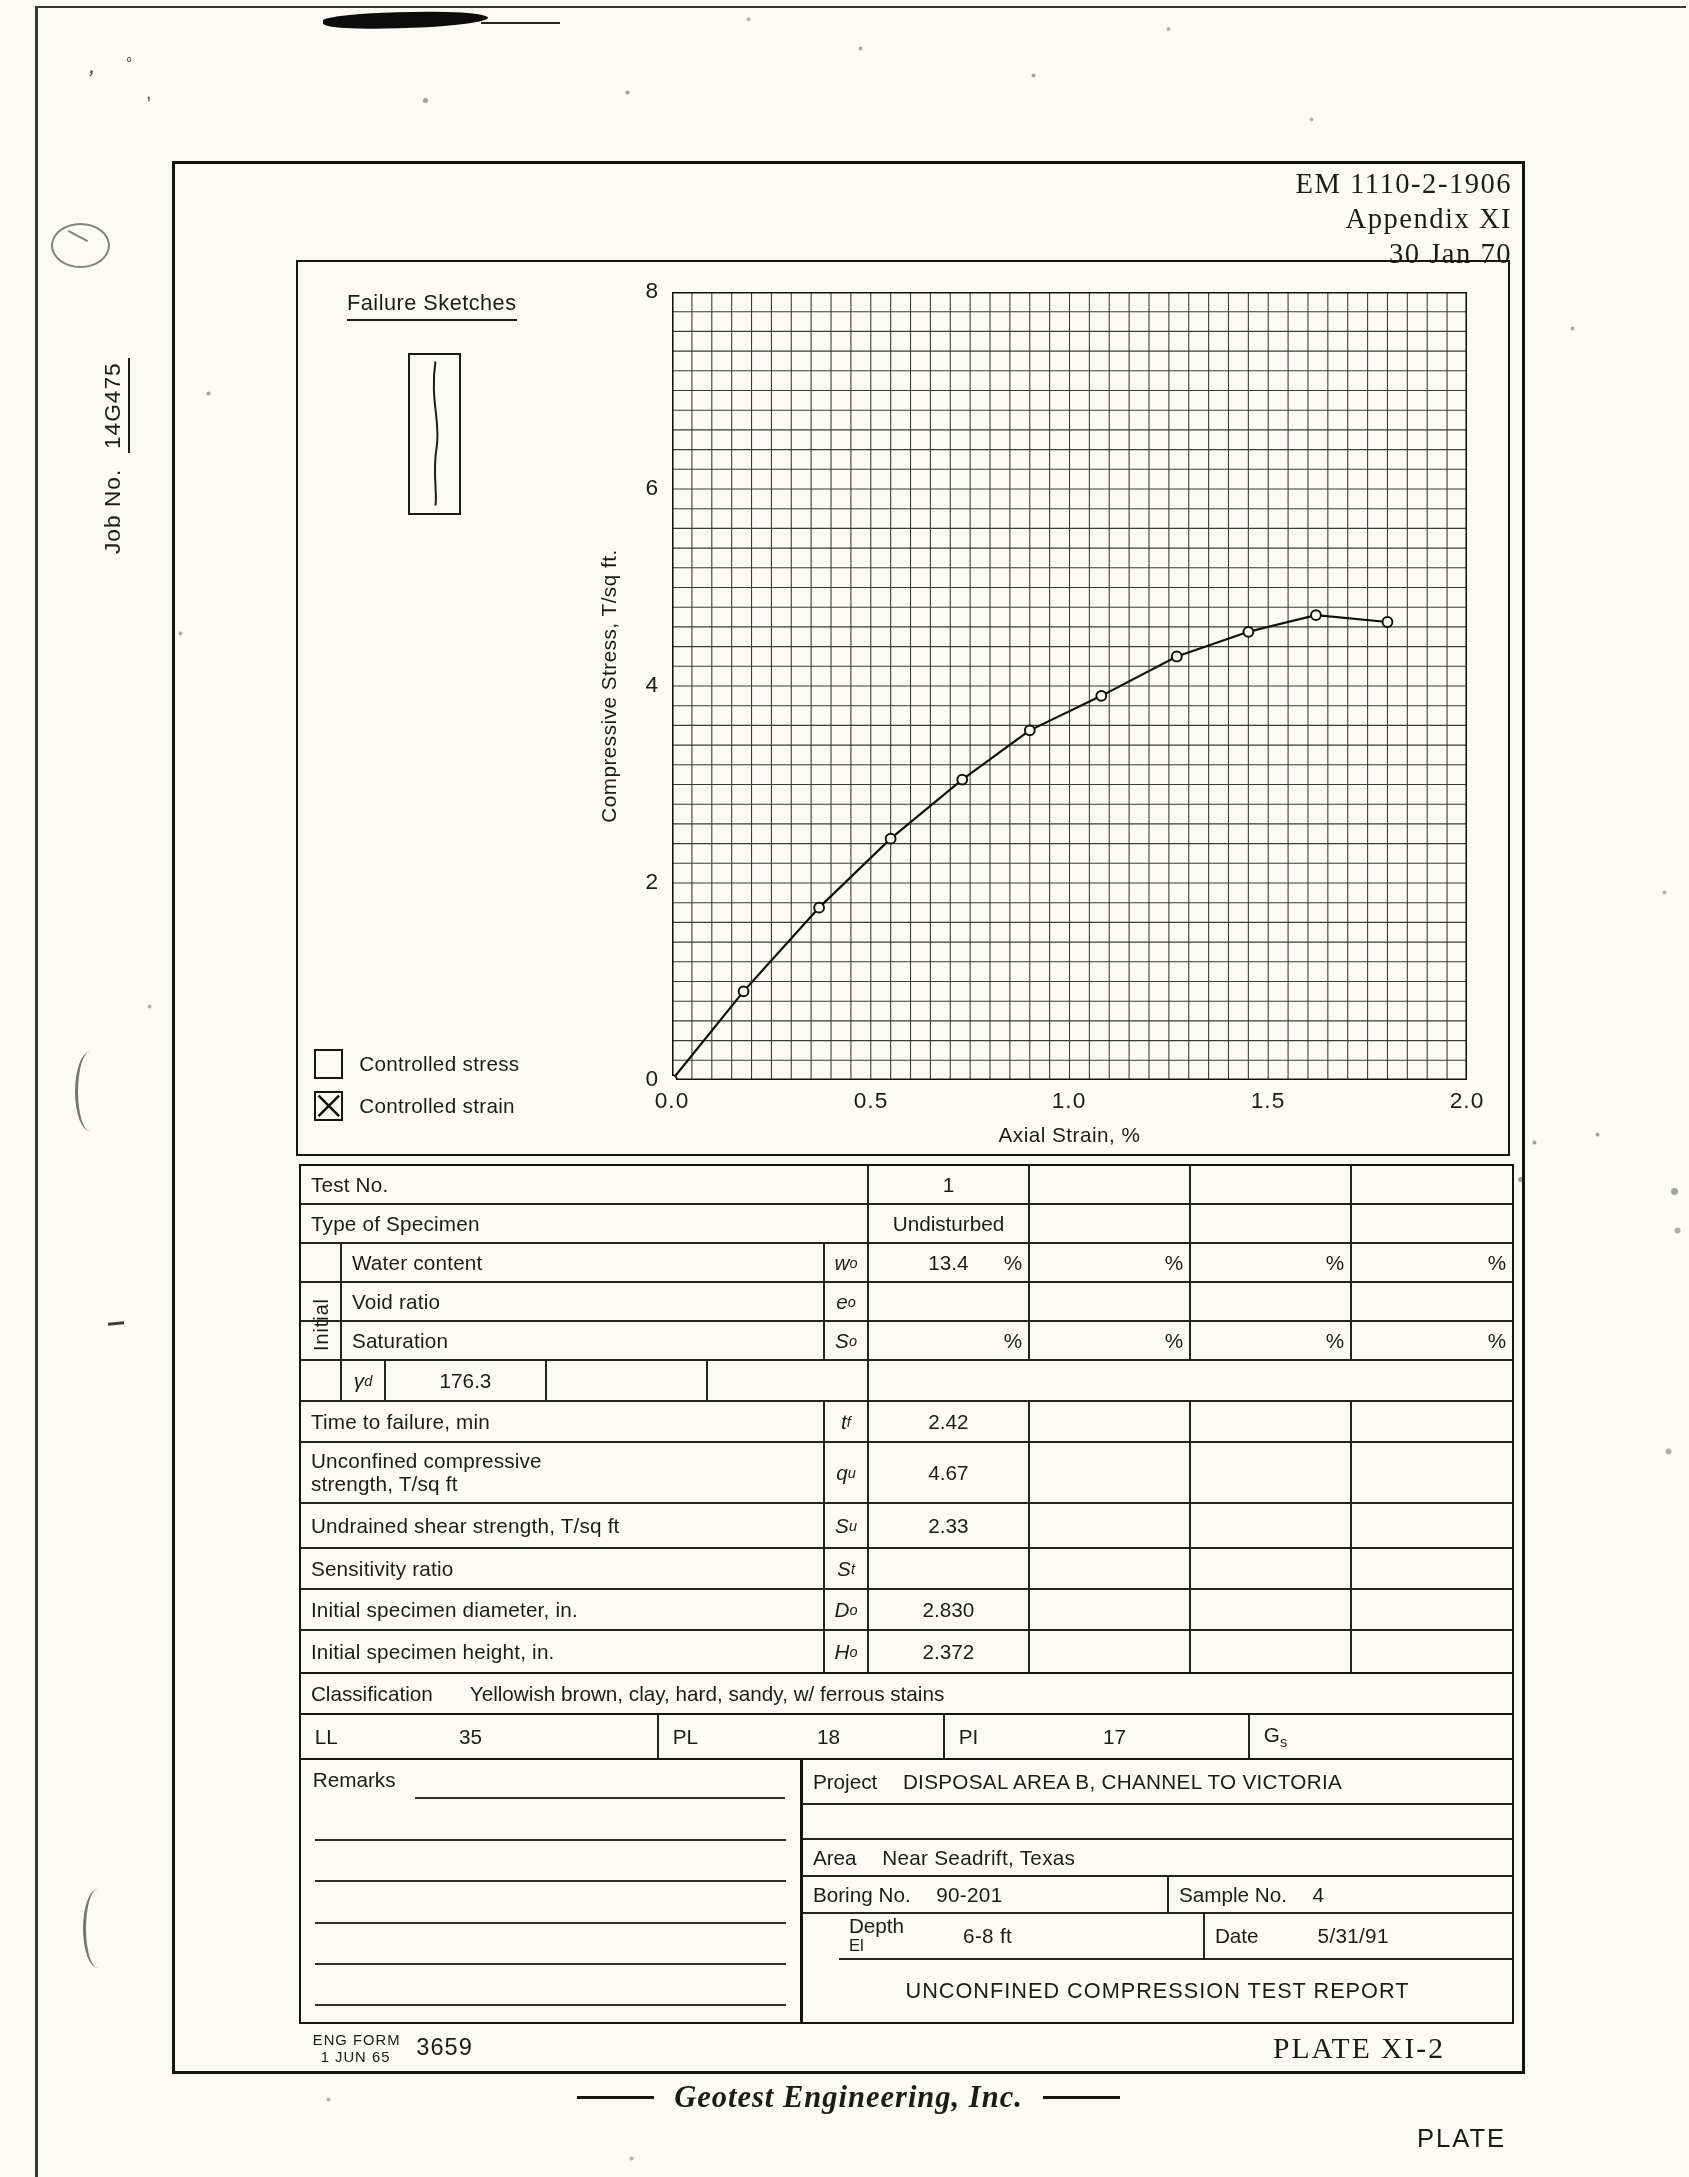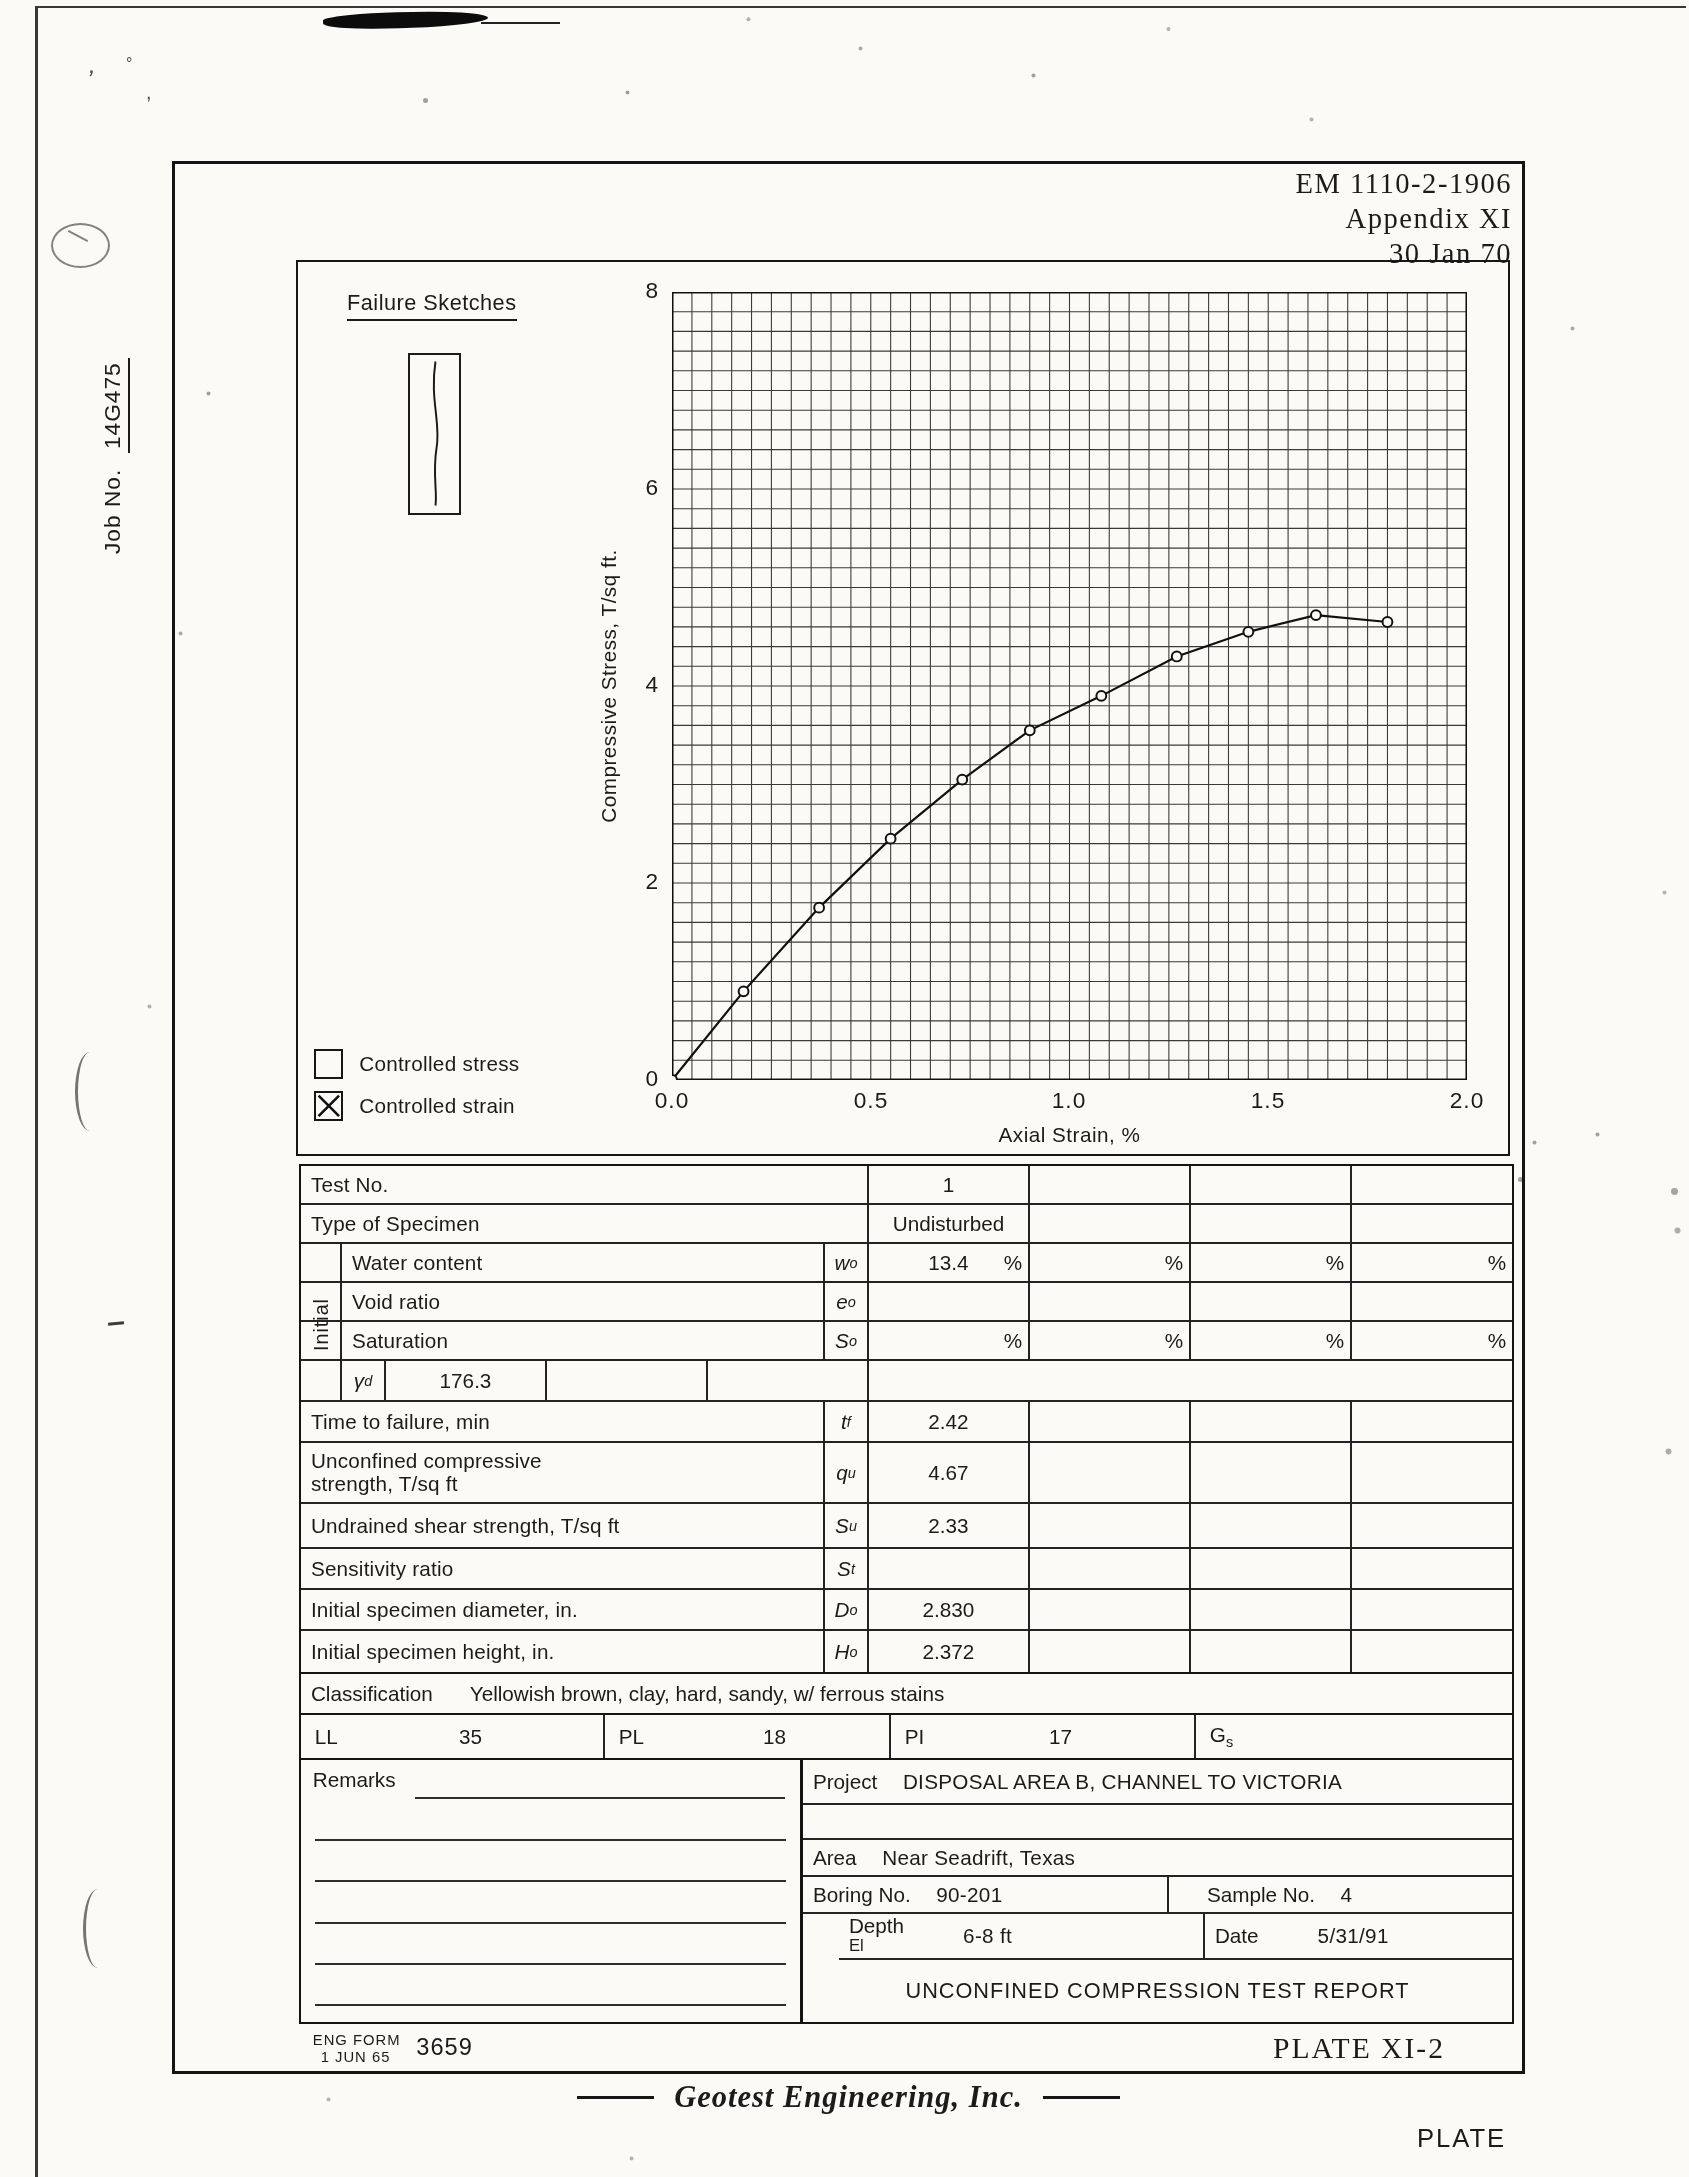--- a/index.html
+++ b/index.html
@@ -106,35 +106,35 @@
     display:flex; align-items:center; justify-content:center; }
   .initial-label span { transform:rotate(-90deg); font-size:19.7px; letter-spacing:1px; }
 
   .classification-row { height:41px; border:2.5px solid #141414; border-top:none;
     display:flex; align-items:center; padding-left:9.9px; background:#fbfaf6; }
   .classification-row .cl-label { margin-right:37px; }
 
   .atterberg-row { height:45px; border:2.5px solid #141414; border-top:none; display:flex; background:#fbfaf6; }
   .att-cell { position:relative; border-right:2px solid #232323; display:flex; align-items:center; padding-left:13.8px; }
   .att-cell .att-val { position:absolute; left:158px; }
-  .att-cell.c1 { width:304px;text-align:center; } .att-cell.c2 { width:286px; } .att-cell.c3 { width:305px; }
+  .att-cell.c1 { width:358px;text-align:center; } .att-cell.c2 { width:286px; } .att-cell.c3 { width:305px; }
   .att-cell.c4 { flex:1; border-right:none; }
   .att-cell sub { font-size:70%; }
 
   .remarks-row { height:264px; border:2.5px solid #141414; border-top:none; position:relative; background:#fbfaf6; }
   .remarks-label { position:absolute; left:11.8px; top:7.9px; }
   .rline { position:absolute; height:0; border-top:2px solid #2e2e2e; left:13.8px; width:471px; }
   .rline.first { left:114px; width:370px; }
 
   .project-box { position:absolute; right:0; top:0; bottom:0; width:712px;
     border-left:3px solid #141414; display:flex; flex-direction:column; }
   .pb-row { border-bottom:2px solid #232323; display:flex; align-items:center; }
   .pb-row:last-child { border-bottom:none; }
   .pb-project { height:45px; } .pb-blank { height:35px; } .pb-area { height:37px; }
-  .pb-split { height:37px;gap:28px; } .pb-depth { height:46px;margin-left:36px; } .pb-title { flex:1; justify-content:center; }
+  .pb-split { height:37px; } .pb-depth { height:46px;margin-left:36px; } .pb-title { flex:1; justify-content:center; }
   .pb-lbl { margin-left:9.9px; }
   .pb-val { margin-left:25.6px; letter-spacing:0.3px; }
   .pb-cell-l { width:366px; border-right:2px solid #232323; height:100%; display:flex; align-items:center; }
   .pb-cell-r { flex:1; height:100%; display:flex; align-items:center; }
   .depth-stack { margin-left:9.9px; line-height:19.7px; }
   .depth-stack .el { font-size:16.7px; }
   .pb-title span { letter-spacing:1px; font-size:21.7px; }
 
   
   .footer-strip { left:124px; top:1864px; width:1215px; height:41px;

